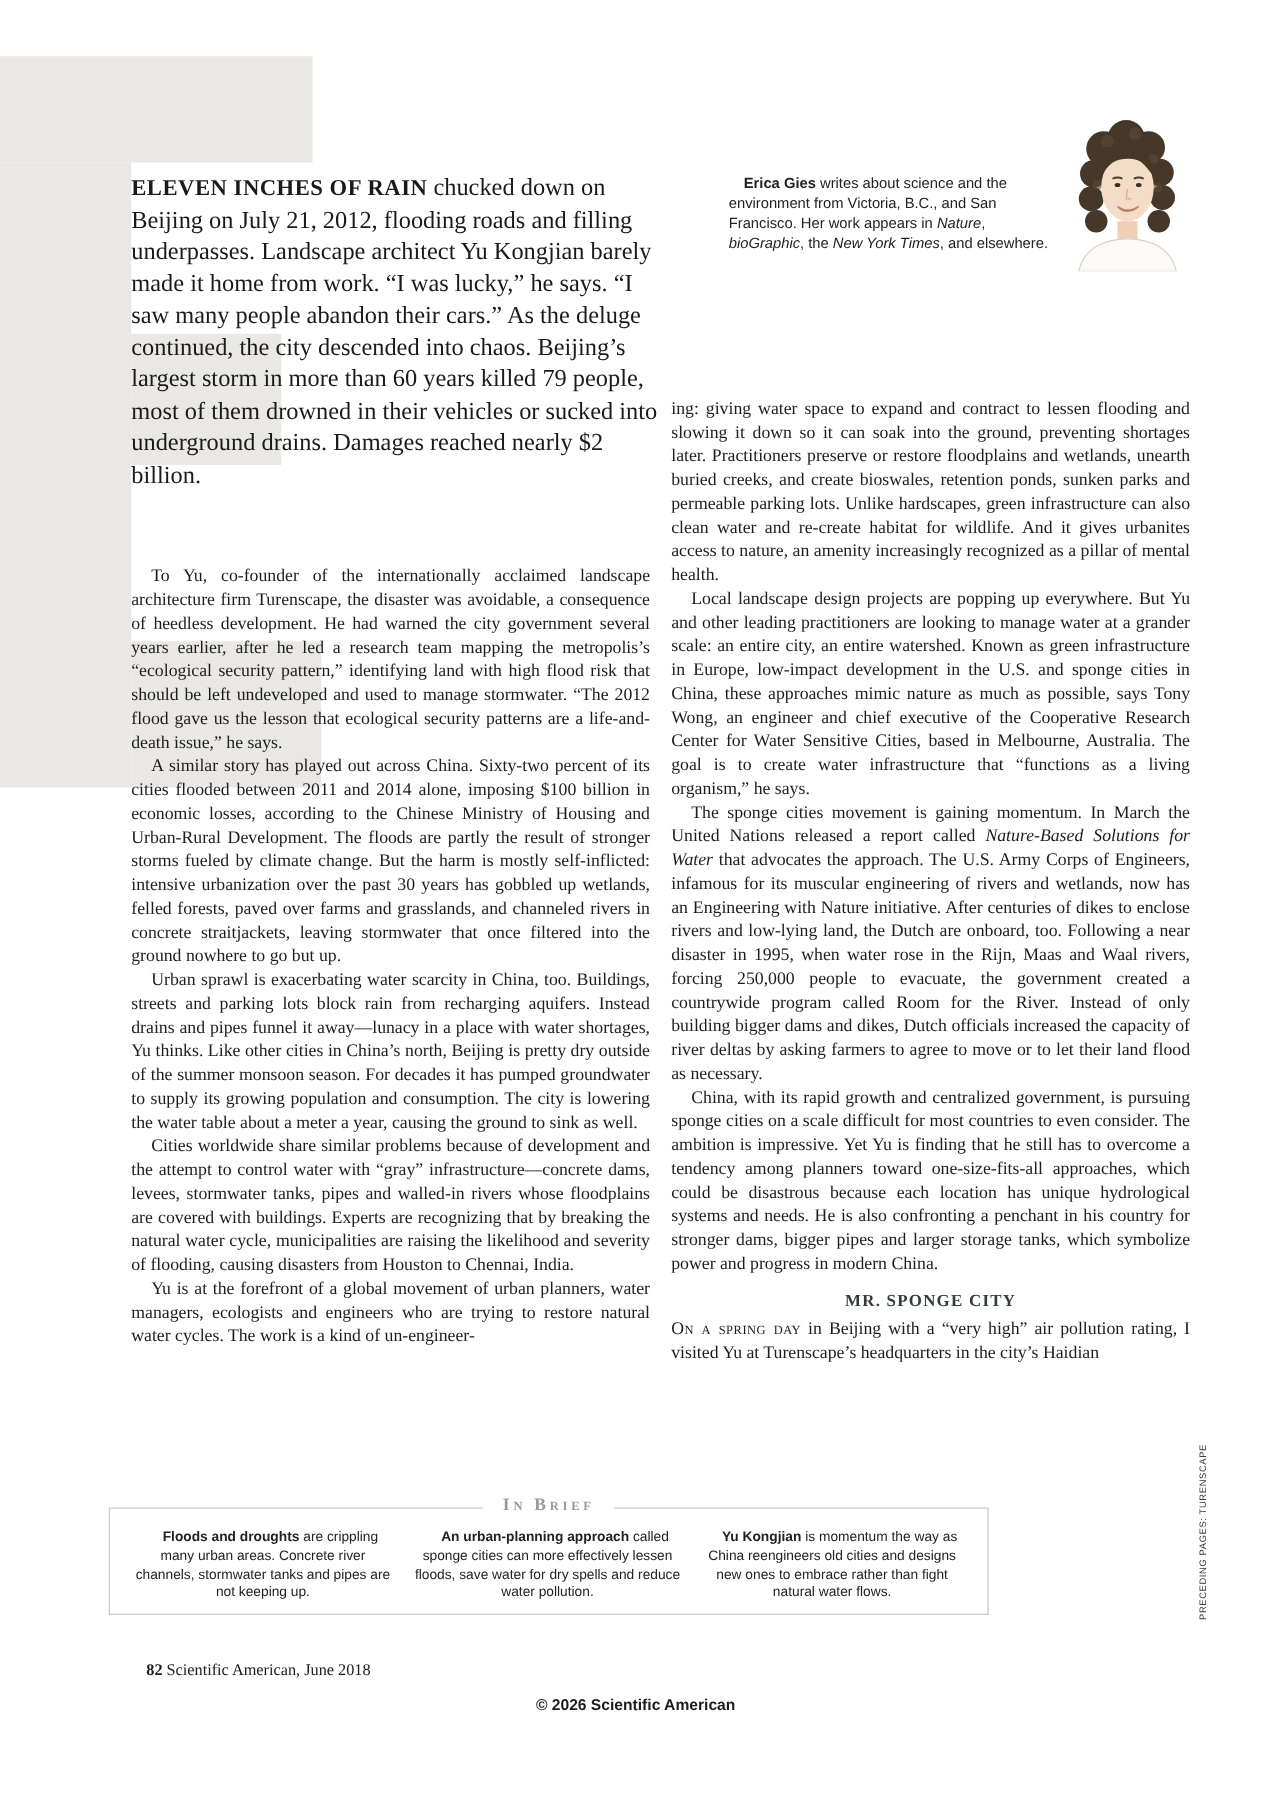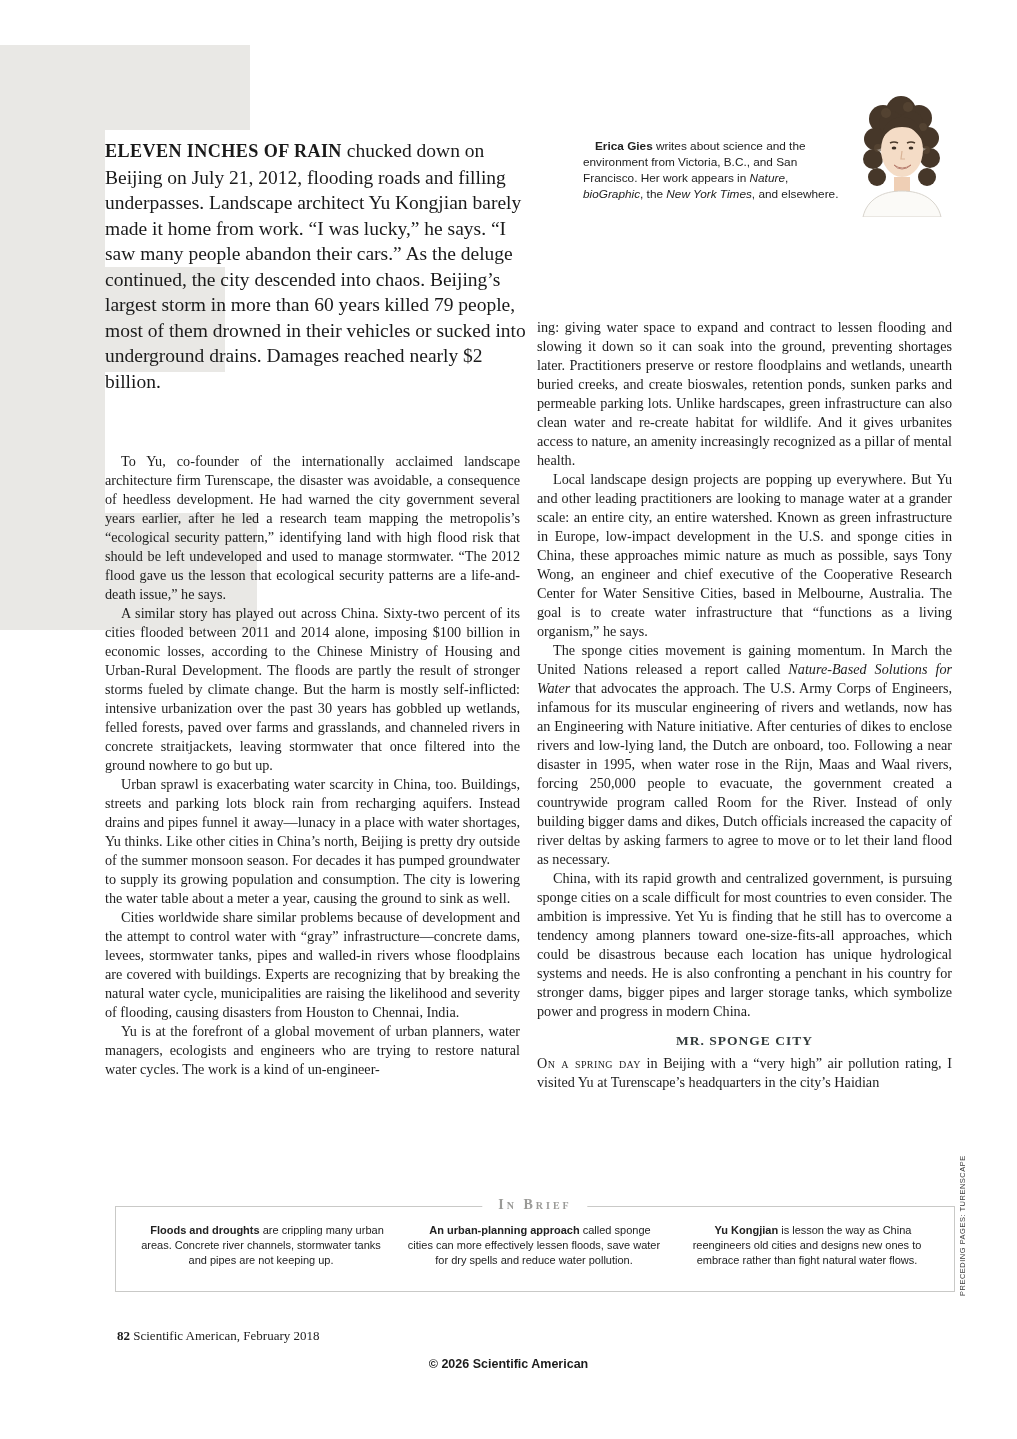--- a/index.html
+++ b/index.html
@@ -39,21 +39,21 @@
     font-size:13.5px;letter-spacing:1px;color:#333b3b;margin:10px 0 4px 0 !important;}
 
   
   .seg-plain{}
   .seg-bold{font-weight:bold;margin-left:12px;}
   .seg-italic{font-style:italic;}
   .seg-lead{font-weight:bold;letter-spacing:0.4px;font-size:0.93em;text-align:right;}
   .seg-smallcaps{font-variant:small-caps;letter-spacing:0.4px;}
 
   
-  .in-brief{position:absolute;left:115px;top:1206px;width:840px;height:86px;
+  .in-brief{position:absolute;left:87px;top:1206px;width:704px;height:86px;
     border:1px solid var(--rule-gray,#c9c9c7);box-sizing:border-box;}
   .in-brief-label{position:absolute;left:50%;top:-10px;transform:translateX(-50%);
     background:#fff;padding:0 16px;font-variant:small-caps;letter-spacing:3px;
     font-size:14px;color:var(--label-gray,#9a9a97);font-weight:bold;
     font-family:"Liberation Serif","DejaVu Serif",serif;white-space:nowrap;}
   .in-brief-cols{display:flex;gap:15px;padding:16px 18px 0 16px;text-align:center;}
   .inbrief-item{flex:1 1 0;
     font-family:"Liberation Sans","DejaVu Sans",sans-serif;
     font-size:11px;line-height:14.8px;color:#222;}
 
@@ -146,22 +146,22 @@
       <p class="para crosshead"><span class="seg-plain">MR. SPONGE CITY</span></p>
       <p class="para"><span class="seg-smallcaps">On a spring day</span><span class="seg-plain"> in Beijing with a “very high” air pollution rating, I visited Yu at Turenscape’s headquarters in the city’s Haidian</span></p>
     </div>
 
   <div class="in-brief">
     <span class="in-brief-label">In Brief</span>
     <div class="in-brief-cols">
 
     <div class="inbrief-item"><span class="seg-bold">Floods and droughts</span><span class="seg-plain"> are crippling many urban areas. Concrete river channels, stormwater tanks and pipes are not keeping up.</span></div>
         <div class="inbrief-item"><span class="seg-bold">An urban-planning approach</span><span class="seg-plain"> called sponge cities can more effectively lessen floods, save water for dry spells and reduce water pollution.</span></div>
-        <div class="inbrief-item"><span class="seg-bold">Yu Kongjian</span><span class="seg-plain"> is lesson the way as China reengineers old cities and designs new ones to embrace rather than fight natural water flows.</span></div>
+        <div class="inbrief-item"><span class="seg-bold">Yu Kongjian</span><span class="seg-plain"> is momentum the way as China reengineers old cities and designs new ones to embrace rather than fight natural water flows.</span></div>
       </div>
   </div>
 
   <div class="credit-vertical">PRECEDING PAGES: TURENSCAPE</div>
 
-  <div class="footer-folio"><span class="seg-bold">82</span><span class="seg-plain">  Scientific American, February 2018</span></div>
+  <div class="footer-folio"><span class="seg-bold">82</span><span class="seg-plain">  Scientific American, June 2018</span></div>
   <div class="footer-copyright">© 2026 Scientific American</div>
 
 </div>
 
 </body></html>

